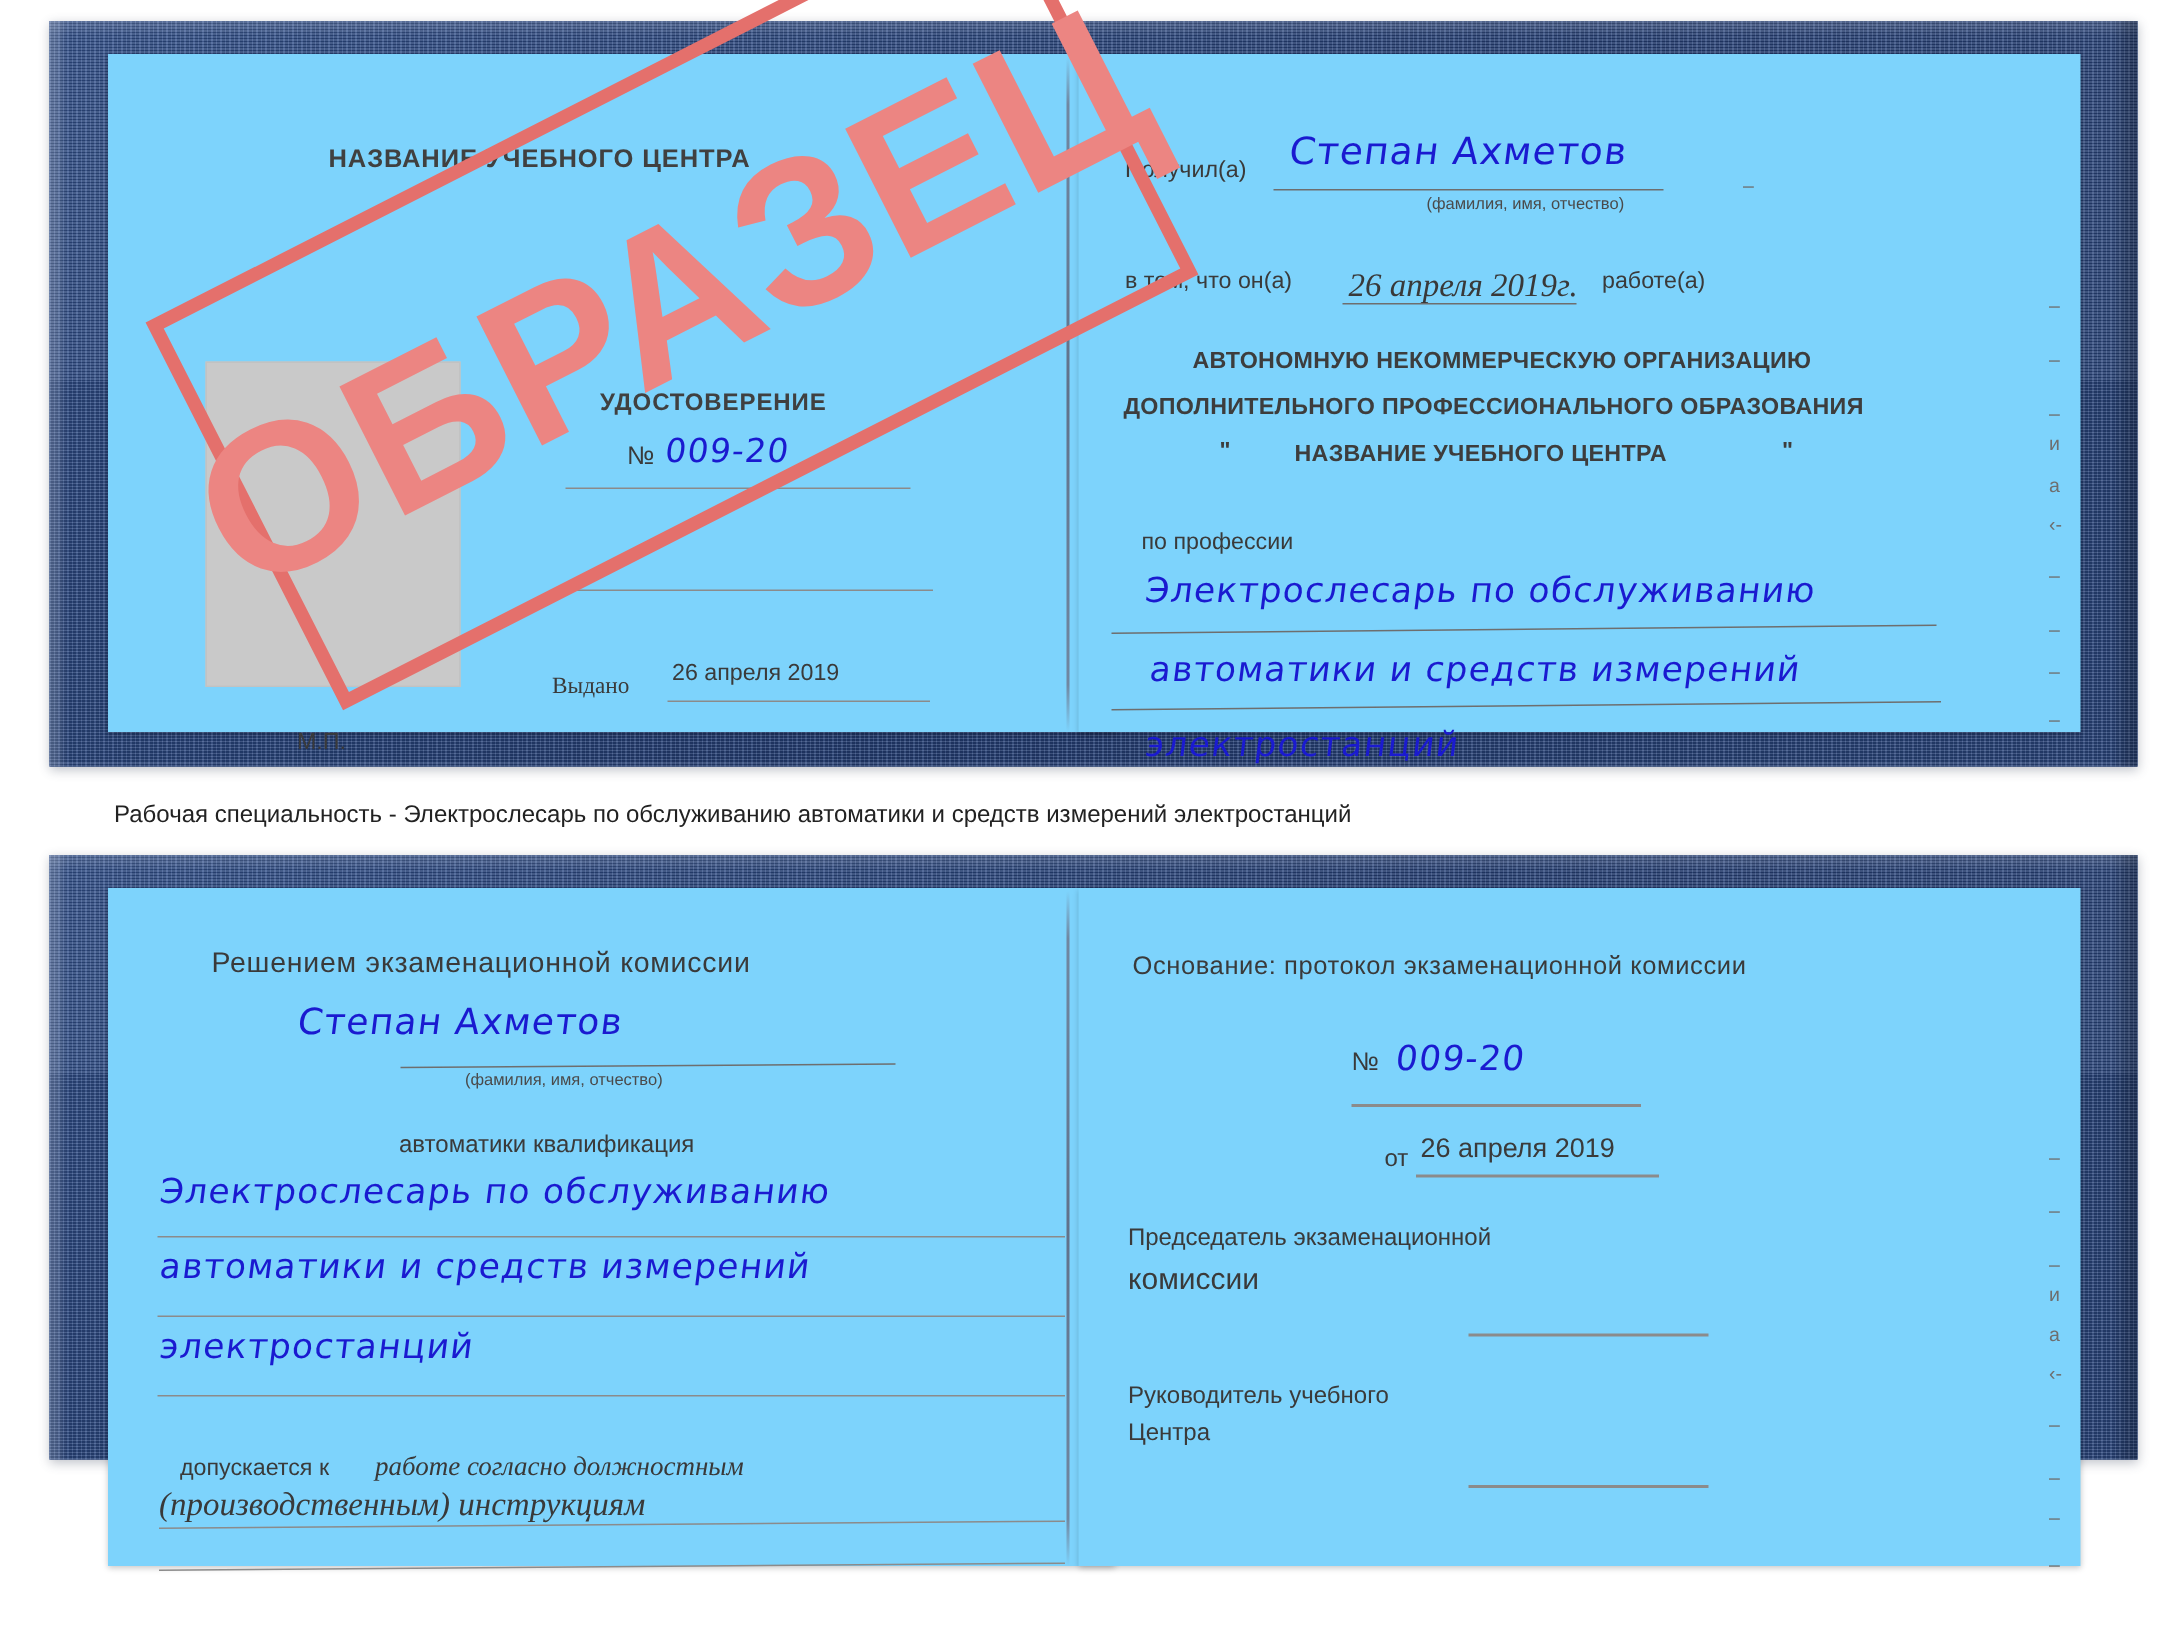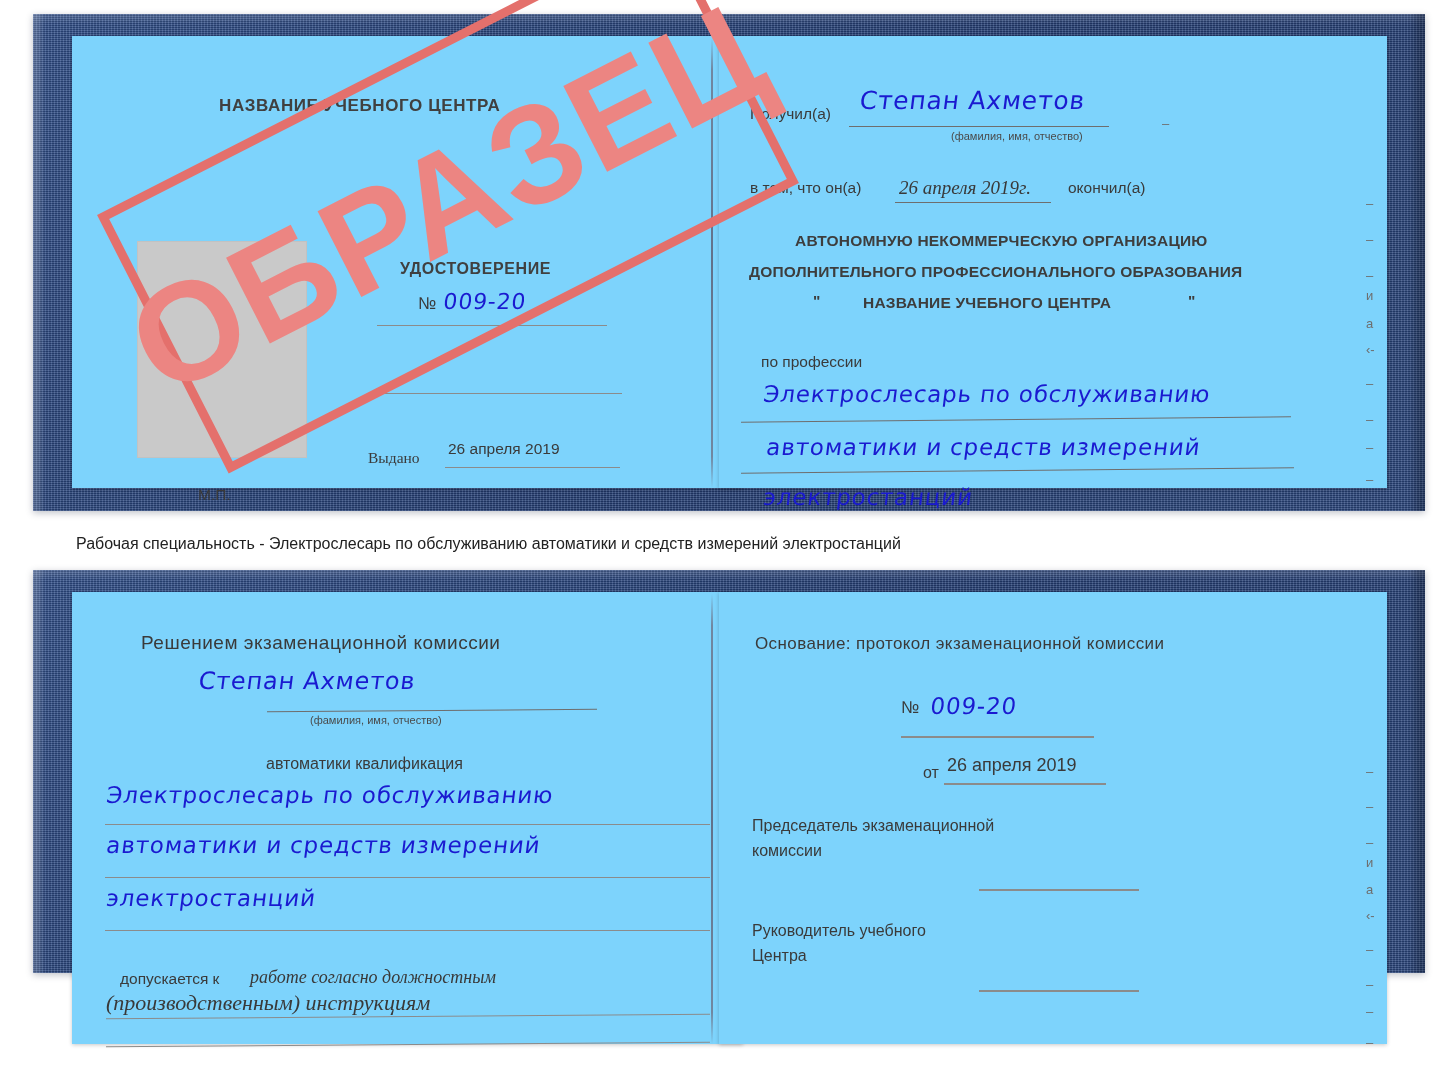--- a/index.html
+++ b/index.html
@@ -82,21 +82,21 @@
     font-family: "DejaVu Sans", sans-serif;
     font-style: normal;
     font-size: 22px;
     letter-spacing: .8px;
     transform: skewX(-7deg);
     transform-origin: left bottom;
   }
   .ital {
     font-family: "Liberation Serif", serif;
     font-style: italic;
-    font-size: 19px;
+    font-size: 22px;
     color: #393939;
   }
   .rule {
     position: absolute;
     height: 1px;
     background: #8b8b8b;
   }
   .rule-dark { background: #6e6e6e; }
 
   
@@ -193,21 +193,21 @@
 
     <div class="t lbl" style="left:31px; top:69px;">Получил(а)</div>
     <div class="t hand" style="left:139px; top:50px; font-size:25px;">Степан Ахметов</div>
     <div class="rule rule-dark" style="left:130px; top:90px; width:260px;"></div>
     <div class="t lbl-sm" style="left:232px; top:94px;">(фамилия, имя, отчество)</div>
     <div class="t lbl" style="left:443px; top:80px; color:#6e6e6e; font-size:13px;">–</div>
 
     <div class="t lbl" style="left:31px; top:143px;">в том, что он(а)</div>
     <div class="t ital" style="left:180px; top:141px;">26 апреля 2019г.</div>
     <div class="rule rule-dark" style="left:176px; top:166px; width:156px;"></div>
-    <div class="t lbl" style="left:349px; top:143px;">окончил(а)</div>
+    <div class="t lbl" style="left:349px; top:143px;">работе(а)</div>
 
     <div class="t caps" style="left:30px; top:227px;">ДОПОЛНИТЕЛЬНОГО ПРОФЕССИОНАЛЬНОГО ОБРАЗОВАНИЯ</div>
     <div class="t caps" style="left:76px; top:196px;">АВТОНОМНУЮ НЕКОММЕРЧЕСКУЮ ОРГАНИЗАЦИЮ</div>
     <div class="t caps" style="left:94px; top:256px;">"</div>
     <div class="t caps" style="left:144px; top:258px;">НАЗВАНИЕ УЧЕБНОГО ЦЕНТРА</div>
     <div class="t caps" style="left:469px; top:256px;">"</div>
 
     <div class="t lbl" style="left:42px; top:317px;">по профессии</div>
 
     <div class="t hand" style="left:43px; top:345px; font-size:23px;">Электрослесарь по обслуживанию</div>
@@ -276,21 +276,21 @@
 
     <div class="t lbl" style="left:182px; top:106px; font-size:17px;">№</div>
     <div class="t hand" style="left:210px; top:101px; font-size:23px;">009-20</div>
     <div class="rule" style="left:182px; top:144px; width:193px; height:2px;"></div>
 
     <div class="t lbl" style="left:204px; top:172px; font-size:16px;">от</div>
     <div class="t lbl" style="left:228px; top:163px; font-size:18px;">26 апреля 2019</div>
     <div class="rule" style="left:225px; top:191px; width:162px; height:2px;"></div>
 
     <div class="t lbl" style="left:33px; top:225px; font-size:16px;">Председатель экзаменационной</div>
-    <div class="t lbl" style="left:33px; top:250px; font-size:16px;">комиссии</div>
+    <div class="t lbl" style="left:33px; top:250px; font-size:20px;">комиссии</div>
     <div class="rule" style="left:260px; top:297px; width:160px; height:2px;"></div>
 
     <div class="t lbl" style="left:33px; top:330px; font-size:16px;">Руководитель учебного</div>
     <div class="t lbl" style="left:33px; top:355px; font-size:16px;">Центра</div>
     <div class="rule" style="left:260px; top:398px; width:160px; height:2px;"></div>
 
     <div class="bleed" style="left:647px; top:172px;">–</div>
     <div class="bleed" style="left:647px; top:207px;">–</div>
     <div class="bleed" style="left:647px; top:243px;">–</div>
     <div class="bleed" style="left:647px; top:263px;">и</div>

